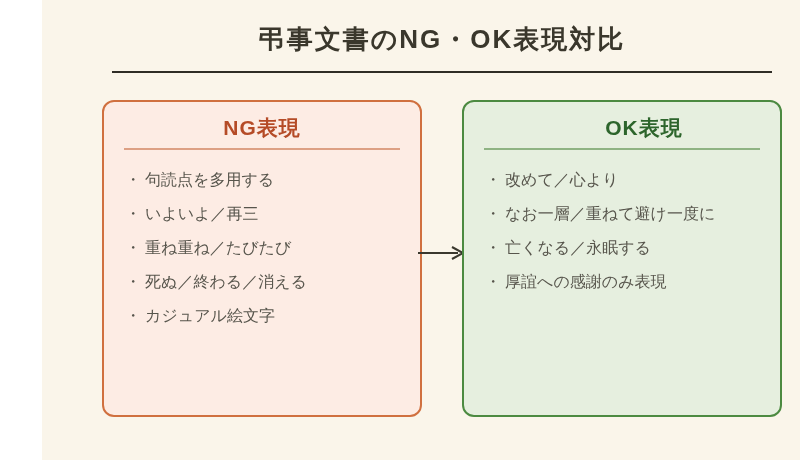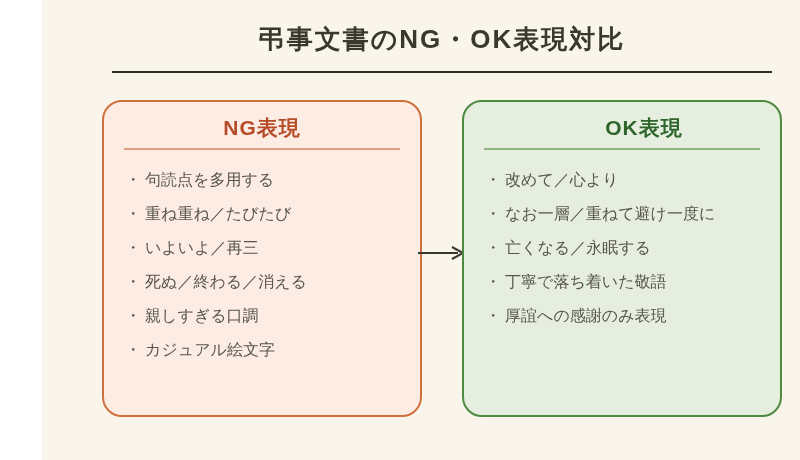--- a/index.html
+++ b/index.html
@@ -32,21 +32,21 @@
     left: 70px;
     width: 660px;
     height: 2px;
     background: #2f2d26;
   }
   .panel {
     position: absolute;
     top: 100px;
     width: 320px;
     height: 317px;
-    border-radius: 20px;
+    border-radius: 12px;
     border: 2px solid;
     box-sizing: border-box;
   }
   .panel.ng {
     left: 60px;
     background: #fdece4;
     border-color: #d0703f;
   }
   .panel.ok {
     left: 420px;
@@ -100,38 +100,36 @@
 <div class="canvas">
 
   <div class="page-title">弔事文書のNG・OK表現対比</div>
   <div class="title-rule"></div>
 
   <div class="panel ng">
     <div class="panel-title">NG表現</div>
     <div class="panel-rule"></div>
     <ul class="items">
       <li><span class="bullet">・</span><span>句読点を多用する</span></li>
+      <li><span class="bullet">・</span><span>いよいよ／再三</span></li>
       <li><span class="bullet">・</span><span>重ね重ね／たびたび</span></li>
-      <li><span class="bullet">・</span><span>いよいよ／再三</span></li>
       <li><span class="bullet">・</span><span>死ぬ／終わる／消える</span></li>
-      <li><span class="bullet">・</span><span>親しすぎる口調</span></li>
       <li><span class="bullet">・</span><span>カジュアル絵文字</span></li>
     </ul>
   </div>
 
   <svg class="arrow" viewBox="0 0 50 16" xmlns="http://www.w3.org/2000/svg">
     <line x1="2" y1="8" x2="42" y2="8" stroke="#3a382e" stroke-width="2"></line>
     <path d="M36 2 L47 8 L36 14" fill="none" stroke="#3a382e" stroke-width="2" stroke-linejoin="miter"></path>
   </svg>
 
   <div class="panel ok">
     <div class="panel-title">OK表現</div>
     <div class="panel-rule"></div>
     <ul class="items">
       <li><span class="bullet">・</span><span>改めて／心より</span></li>
       <li><span class="bullet">・</span><span>なお一層／重ねて避け一度に</span></li>
       <li><span class="bullet">・</span><span>亡くなる／永眠する</span></li>
-      <li><span class="bullet">・</span><span>丁寧で落ち着いた敬語</span></li>
       <li><span class="bullet">・</span><span>厚誼への感謝のみ表現</span></li>
     </ul>
   </div>
 
 </div>
 
 </body></html>

